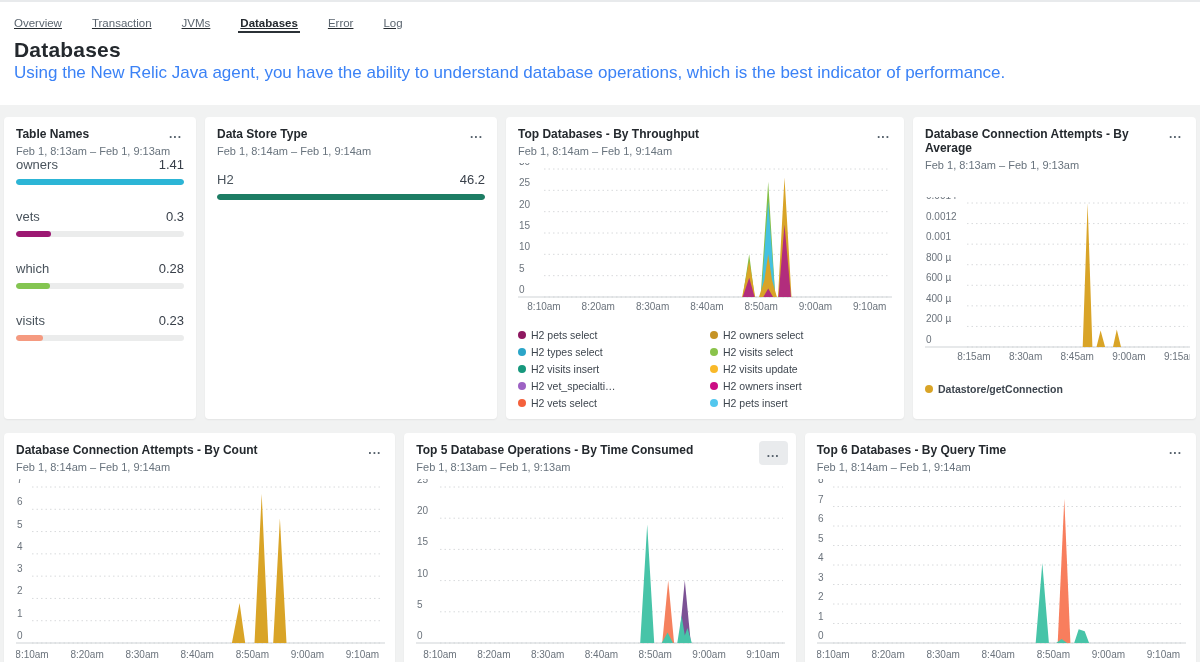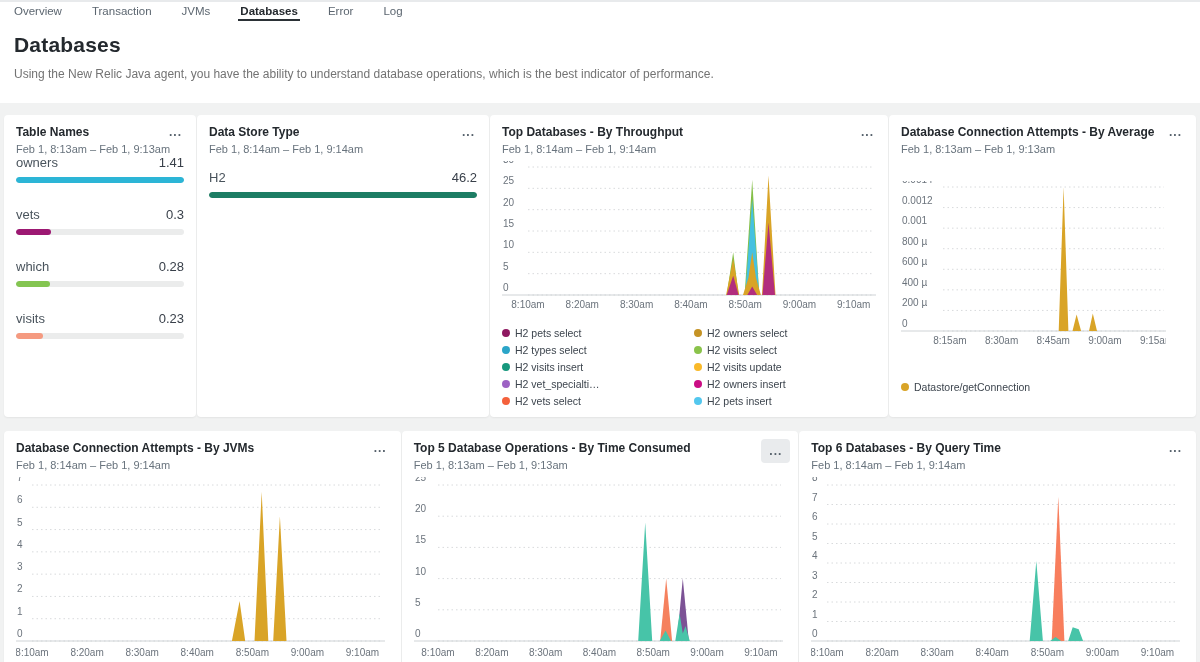--- a/index.html
+++ b/index.html
@@ -1,31 +1,31 @@
 <!DOCTYPE html>
 <html><head>
 <meta charset="utf-8">
 <style>
   * { margin:0; padding:0; box-sizing:border-box; }
   html,body { width:1200px; height:662px; overflow:hidden; }
   body { background:#f1f2f2; font-family:"Liberation Sans", sans-serif; color:#24292e; }
 
   
-  .topnav { background:#fff; border-top:2px solid #e8eaec; display:flex; gap:26px; padding:0 12px; height:21px; align-items:flex-start; }
+  .topnav { background:#fff; border-top:2px solid #e8eaec; display:flex; gap:26px; padding:12px 12px; height:21px; align-items:flex-start;text-decoration:underline; }
   .tab { font-size:11.5px; color:#5c6670; padding:3px 2px 2px; cursor:pointer; border-bottom:2px solid transparent; }
   .tab.active { color:#24292e; font-weight:700; border-bottom:2px solid #2b3136; }
 
   
   .pagehead { background:#fff; padding:12px 14px 22px; }
   .pagehead h1 { font-size:21px; font-weight:700; letter-spacing:.2px; }
-  .pagehead p { font-size:12px; color:#737373; margin-top:10px; }
+  .pagehead p { font-size:17px; color:#3b82f6; margin-top:1px; }
 
   
   .grid { padding:12px 4px 0; display:flex; flex-direction:column; gap:14px; }
-  .row { display:grid; gap:1px; }
+  .row { display:grid; gap:9px; }
   .row1 { grid-template-columns:192px 292px 398px 1fr; }
   .row2 { grid-template-columns:1fr 1fr 1fr; }
   .card { background:#fff; border-radius:4px; box-shadow:0 1px 2px rgba(0,0,0,.06); padding:10px 12px; position:relative; overflow:hidden; }
   .row1 .card { min-height:258px; }
   .row2 .card { min-height:264px; }
   .card-title { font-size:12px; font-weight:700; color:#24292e; padding-right:28px; }
   .card-range { font-size:11px; color:#68737d; margin-top:4px; }
   .menu-btn { position:absolute; top:8px; right:10px; color:#55606b; font-size:12px; letter-spacing:1px; font-weight:700; cursor:pointer; line-height:1; padding:3px 4px; border-radius:4px; }
   .menu-btn.hovered { background:#e9ebed; padding:6px 8px; top:8px; right:8px; }
 
@@ -40,21 +40,21 @@
   .bar-fill { height:6px; border-radius:3px; }
 
   
   .chart-wrap { margin-top:6px; }
   .chart-wrap.push { margin-top:26px; }
   svg text { font-family:"Liberation Sans", sans-serif; }
 
   
   .legend { display:grid; column-gap:10px; row-gap:5px; margin-top:10px; }
   .legend.cols4 { grid-template-columns:repeat(2,1fr); }
-  .legend.cols1 { grid-template-columns:1fr; margin-top:28px; }
+  .legend.cols1 { grid-template-columns:1fr; margin-top:14px;font-weight:bold; }
   .legend-item { display:flex; align-items:center; gap:5px; font-size:10.5px; color:#3d454e; white-space:nowrap; overflow:hidden; cursor:pointer; }
   .legend-dot { width:8px; height:8px; border-radius:50%; flex:0 0 8px; }
 </style>
 </head>
 <body>
 
 <div class="topnav">
   <div class="tab">Overview</div>
   <div class="tab">Transaction</div>
   <div class="tab">JVMs</div>
@@ -242,21 +242,21 @@
             <span class="legend-dot" style="background: rgb(217, 164, 39);"></span>
             <span>Datastore/getConnection</span>
           </div>
         </div>
     </div>
   </div>
 
   <div class="row row2">
 
     <div class="card">
-      <div class="card-title">Database Connection Attempts - By JVMs</div>
+      <div class="card-title">Database Connection Attempts - By Count</div>
       <div class="card-range">Feb 1, 8:14am – Feb 1, 9:14am</div>
       <div class="menu-btn">...</div>
       <div class="chart-wrap"><svg width="369" height="184">
             <line x1="16" x2="367" y1="164" y2="164" stroke="#d8dadc" stroke-width="1" stroke-dasharray="1.5 3"></line>
             <text x="1" y="160" font-size="10" fill="#6b737c">0</text>
             <line x1="16" x2="367" y1="141.71428571428572" y2="141.71428571428572" stroke="#d8dadc" stroke-width="1" stroke-dasharray="1.5 3"></line>
             <text x="1" y="137.71428571428572" font-size="10" fill="#6b737c">1</text>
             <line x1="16" x2="367" y1="119.42857142857143" y2="119.42857142857143" stroke="#d8dadc" stroke-width="1" stroke-dasharray="1.5 3"></line>
             <text x="1" y="115.42857142857143" font-size="10" fill="#6b737c">2</text>
             <line x1="16" x2="367" y1="97.14285714285714" y2="97.14285714285714" stroke="#d8dadc" stroke-width="1" stroke-dasharray="1.5 3"></line>

